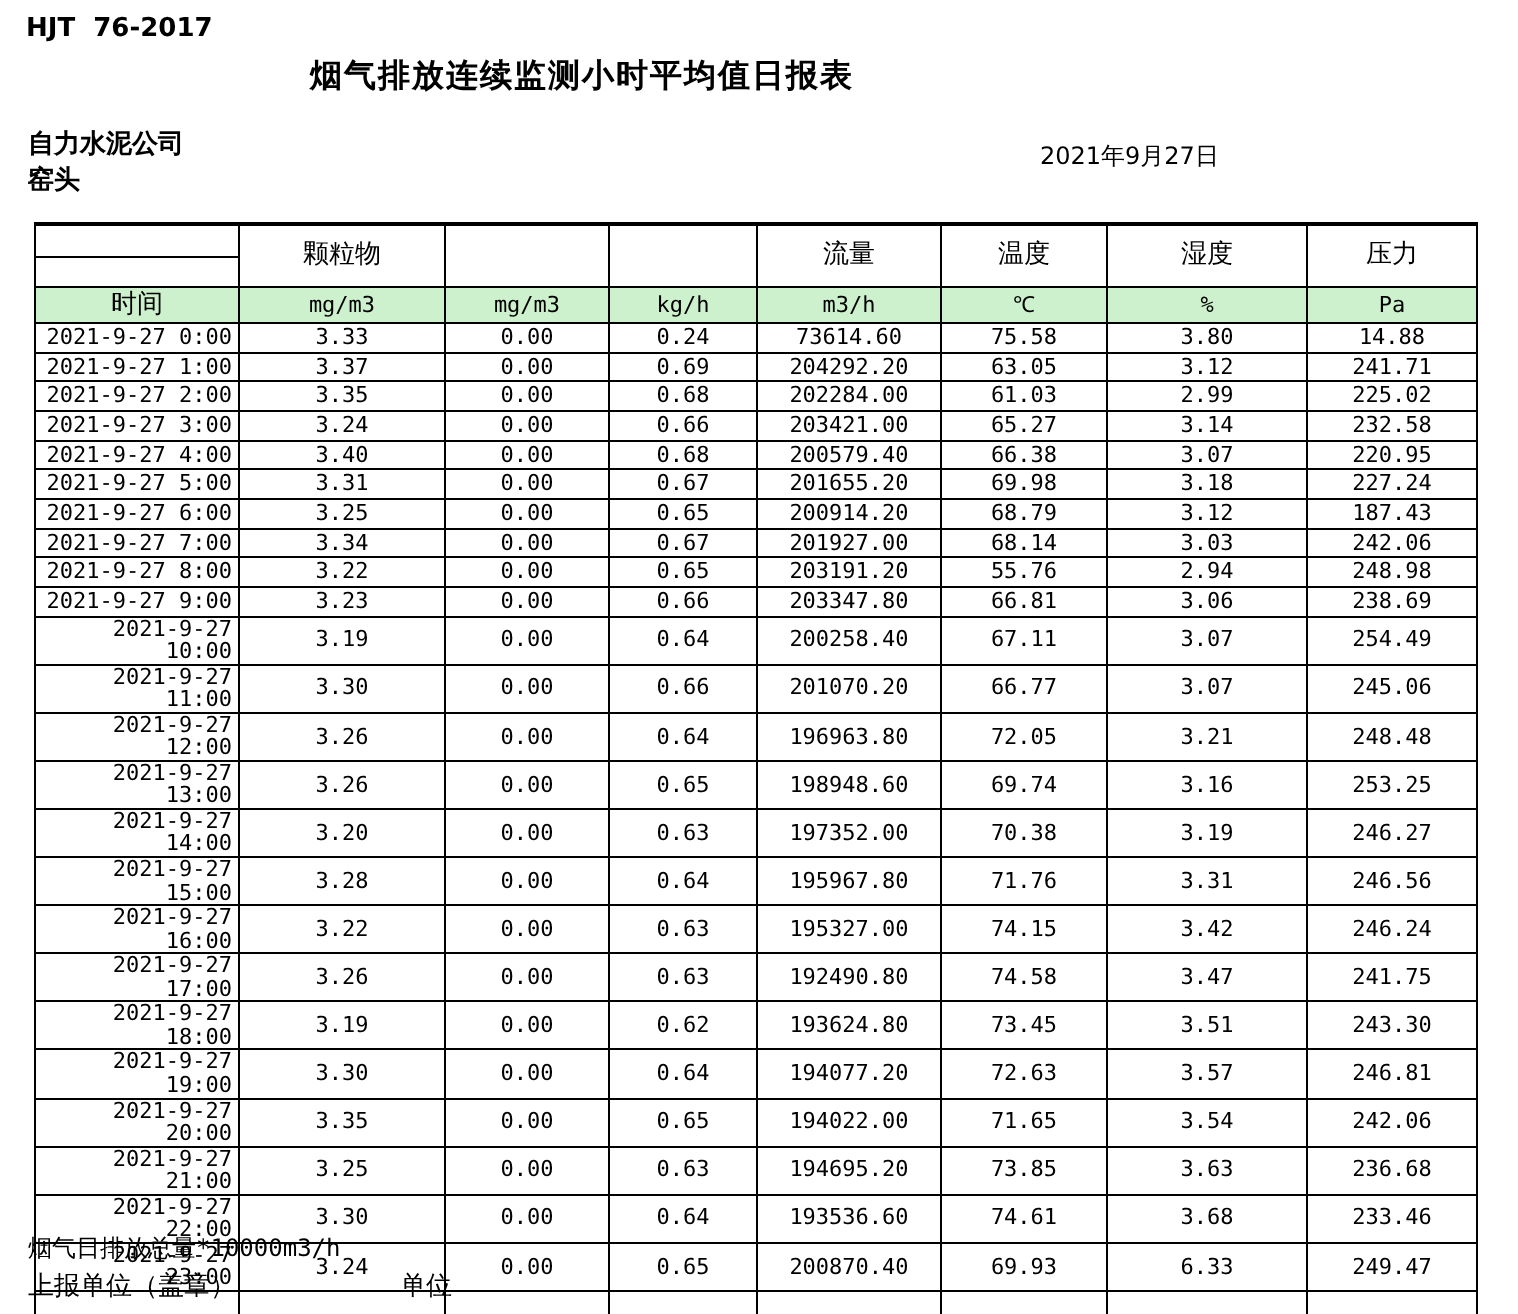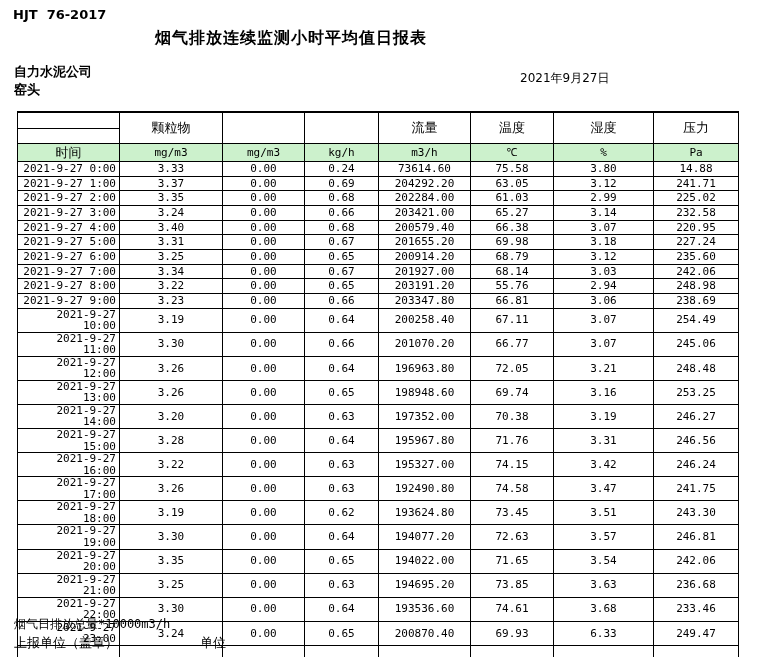--- a/index.html
+++ b/index.html
@@ -139,21 +139,21 @@
         <td class="num-cell">227.24</td>
       </tr>
       <tr class="body-row">
         <td class="time-cell">2021-9-27 6:00</td>
         <td class="num-cell">3.25</td>
         <td class="num-cell">0.00</td>
         <td class="num-cell">0.65</td>
         <td class="num-cell">200914.20</td>
         <td class="num-cell">68.79</td>
         <td class="num-cell">3.12</td>
-        <td class="num-cell">235.60</td>
+        <td class="num-cell">187.43</td>
       </tr>
       <tr class="body-row">
         <td class="time-cell">2021-9-27 7:00</td>
         <td class="num-cell">3.34</td>
         <td class="num-cell">0.00</td>
         <td class="num-cell">0.67</td>
         <td class="num-cell">201927.00</td>
         <td class="num-cell">68.14</td>
         <td class="num-cell">3.03</td>
         <td class="num-cell">242.06</td>

